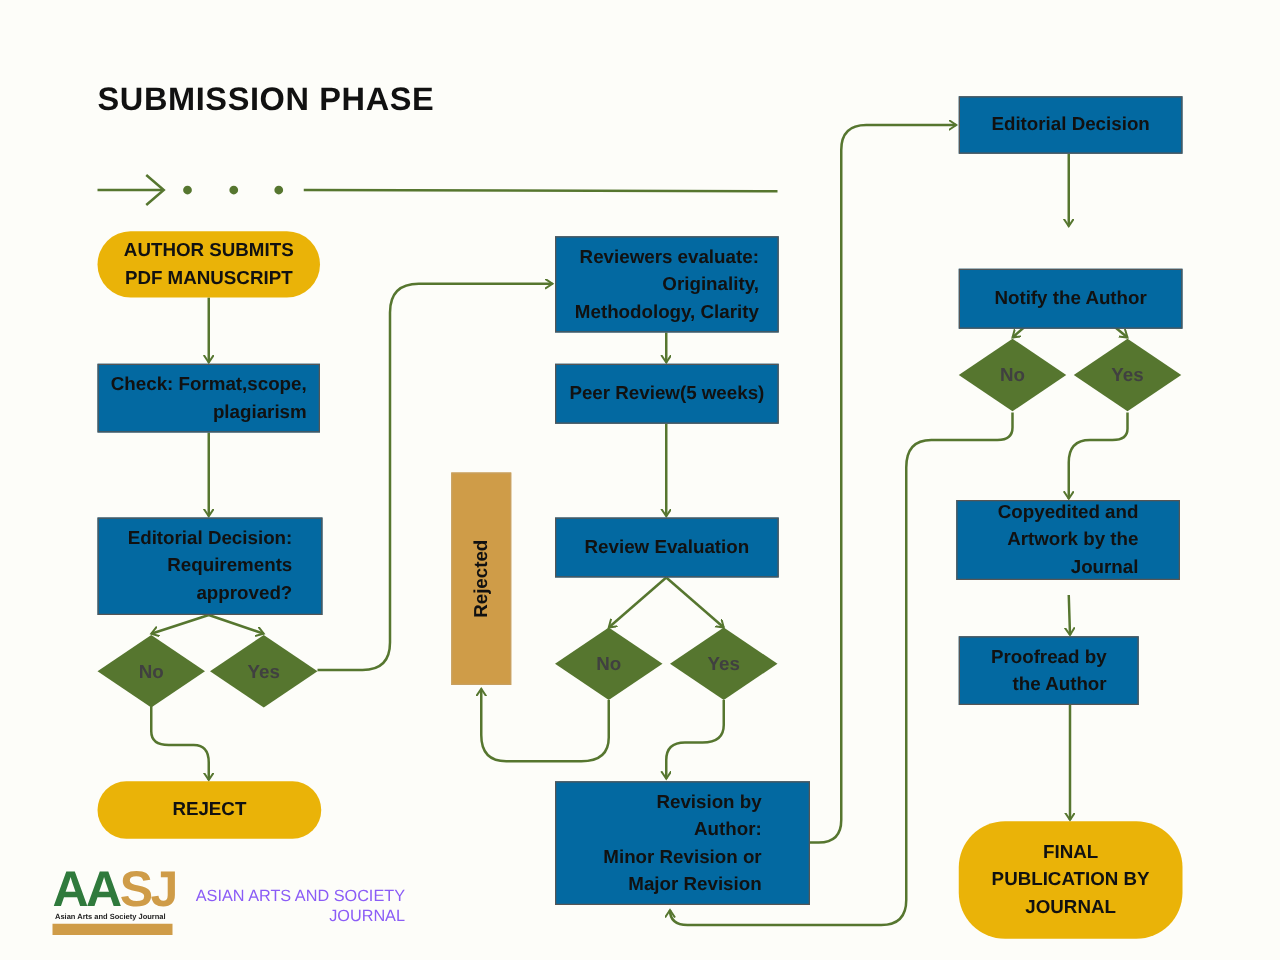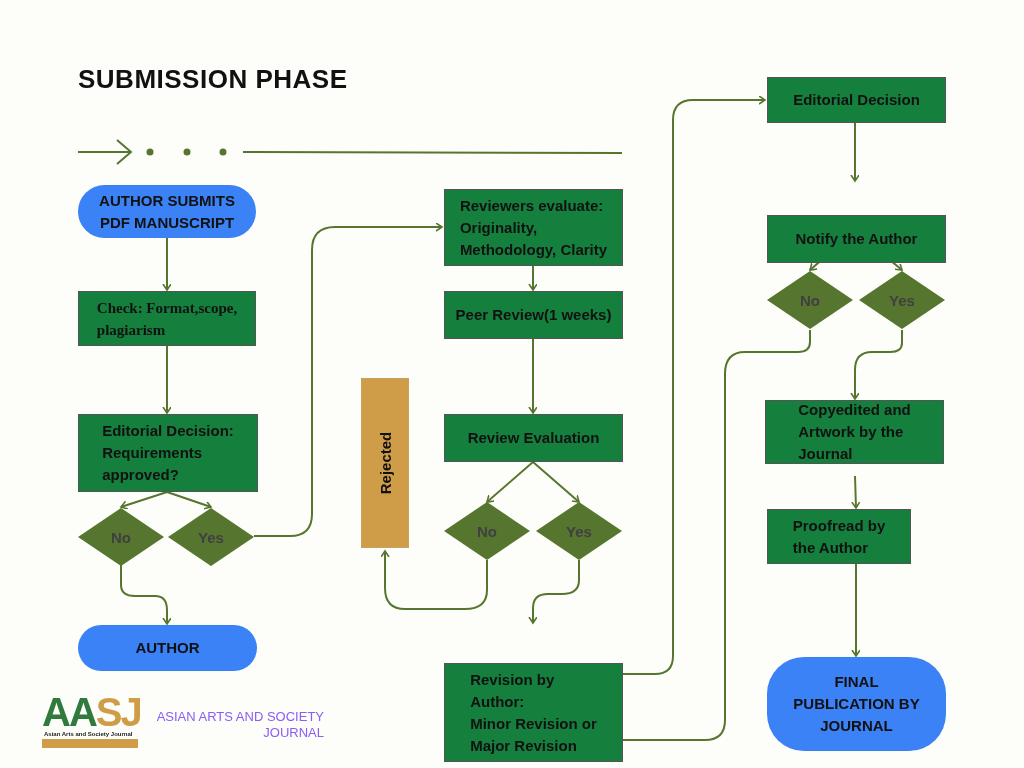--- a/index.html
+++ b/index.html
@@ -1,20 +1,20 @@
 <!DOCTYPE html>
 <html><head>
   <meta charset="utf-8">
   <style>
     html, body { margin:0; padding:0; }
     body { width:1024px; height:768px; background:#fdfdf9; position:relative; overflow:hidden; font-family:"Liberation Sans", "DejaVu Sans", sans-serif; color:#111; }
     .title { position:absolute; left:78px; top:64px; font-size:26px; font-weight:bold; letter-spacing:0.5px; color:#111; }
     svg.lines { position:absolute; left:0; top:0; width:1024px; height:768px; }
-    .box { position:absolute; background:#15803d; border:1.5px solid #555; box-sizing:border-box; display:flex; align-items:center; justify-content:center; text-align:left; font-weight:bold; font-size:15px; line-height:22px; padding:2px 6px; white-space:pre-line; }
-    .pill { position:absolute; background:#3b82f6; border-radius:30px; display:flex; align-items:center; justify-content:center; text-align:center; font-weight:bold; font-size:15px; line-height:22px; white-space:pre-line; color:#111; }
+    .box { position:absolute; background:#0369a1; border:1.5px solid #555; box-sizing:border-box; display:flex; align-items:center; justify-content:center; text-align:right; font-weight:bold; font-size:15px; line-height:22px; padding:2px 6px; white-space:pre-line; }
+    .pill { position:absolute; background:#eab308; border-radius:30px; display:flex; align-items:center; justify-content:center; text-align:center; font-weight:bold; font-size:15px; line-height:22px; white-space:pre-line; color:#111; }
     .diamond-label { position:absolute; display:flex; align-items:center; justify-content:center; font-weight:bold; font-size:15px; color:#404040; }
     .rejected { position:absolute; left:361px; top:378px; width:48px; height:170px; background:#cf9c48; border:1px solid #c8a060; box-sizing:border-box; }
     .rejected span { position:absolute; left:50%; top:50%; transform:translate(-50%,-50%) rotate(-90deg); font-weight:bold; font-size:15px; white-space:nowrap; }
     .logo { position:absolute; left:42px; top:692px; width:96px; height:58px; }
     .logo .big { position:absolute; left:0; top:0; font-size:40px; font-weight:bold; line-height:40px; letter-spacing:-2px; }
     .logo .aa { color:#2f7a3c; }
     .logo .sj { color:#cf9c48; }
     .logo .sub { position:absolute; left:2px; top:39px; font-size:6px; font-weight:bold; color:#222; white-space:nowrap; }
     .logo .band { position:absolute; left:0; top:47px; width:96px; height:9px; background:#cf9c48; color:#fff; font-size:5px; text-align:center; line-height:9px; }
     .journal-name { position:absolute; left:146px; top:709px; width:178px; text-align:right; font-size:13px; line-height:16px; color:#8b5cf6; white-space:pre-line; }
@@ -68,40 +68,40 @@
     <polygon points="211,508 254,537 211,566 168,537"></polygon>
     <polygon points="487,502 530,531 487,560 444,531"></polygon>
     <polygon points="579,502 622,531 579,560 536,531"></polygon>
     <polygon points="810,271 853,300 810,329 767,300"></polygon>
     <polygon points="902,271 945,300 902,329 859,300"></polygon>
   </g>
 </svg>
 
 <div class="pill" style="left:78px;top:185px;width:178px;height:53px;">AUTHOR SUBMITS
 PDF MANUSCRIPT</div>
-<div class="box" style="left:78px;top:291px;width:178px;height:55px;font-family:Liberation Serif, serif;">Check: Format,scope,
+<div class="box" style="left:78px;top:291px;width:178px;height:55px;">Check: Format,scope,
 plagiarism</div>
 <div class="box" style="left:78px;top:414px;width:180px;height:78px;">Editorial Decision:
 Requirements
 approved?</div>
 <div class="diamond-label" style="left:78px;top:522px;width:86px;height:30px;">No</div>
 <div class="diamond-label" style="left:168px;top:522px;width:86px;height:30px;">Yes</div>
-<div class="pill" style="left:78px;top:625px;width:179px;height:46px;">AUTHOR</div>
+<div class="pill" style="left:78px;top:625px;width:179px;height:46px;">REJECT</div>
 
 <div class="box" style="left:444px;top:189px;width:179px;height:77px;">Reviewers evaluate:
 Originality,
 Methodology, Clarity</div>
-<div class="box" style="left:444px;top:291px;width:179px;height:48px;">Peer Review(1 weeks)</div>
+<div class="box" style="left:444px;top:291px;width:179px;height:48px;">Peer Review(5 weeks)</div>
 <div class="box" style="left:444px;top:414px;width:179px;height:48px;">Review Evaluation</div>
 <div class="diamond-label" style="left:444px;top:516px;width:86px;height:30px;">No</div>
 <div class="diamond-label" style="left:536px;top:516px;width:86px;height:30px;">Yes</div>
 <div class="rejected">
     <span>Rejected</span>
   </div>
-<div class="box" style="left:444px;top:625px;width:179px;height:99px;margin-top:38px;">Revision by
+<div class="box" style="left:444px;top:625px;width:204px;height:99px;">Revision by
 Author:
 Minor Revision or
 Major Revision</div>
 
 <div class="box" style="left:767px;top:77px;width:179px;height:46px;">Editorial Decision</div>
 <div class="box" style="left:767px;top:183px;width:179px;height:48px;margin-top:32px;">Notify the Author</div>
 <div class="diamond-label" style="left:767px;top:285px;width:86px;height:30px;">No</div>
 <div class="diamond-label" style="left:859px;top:285px;width:86px;height:30px;">Yes</div>
 <div class="box" style="left:765px;top:400px;width:179px;height:64px;">Copyedited and
 Artwork by the

